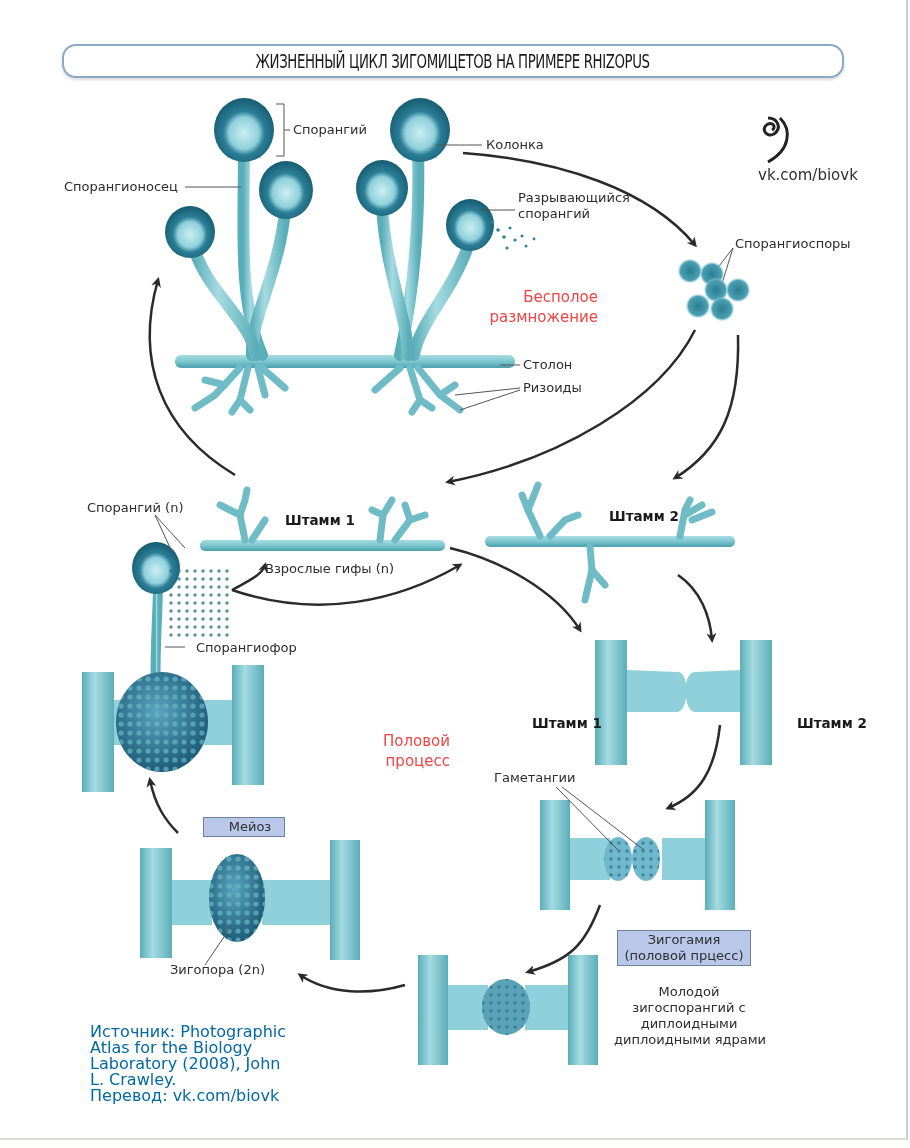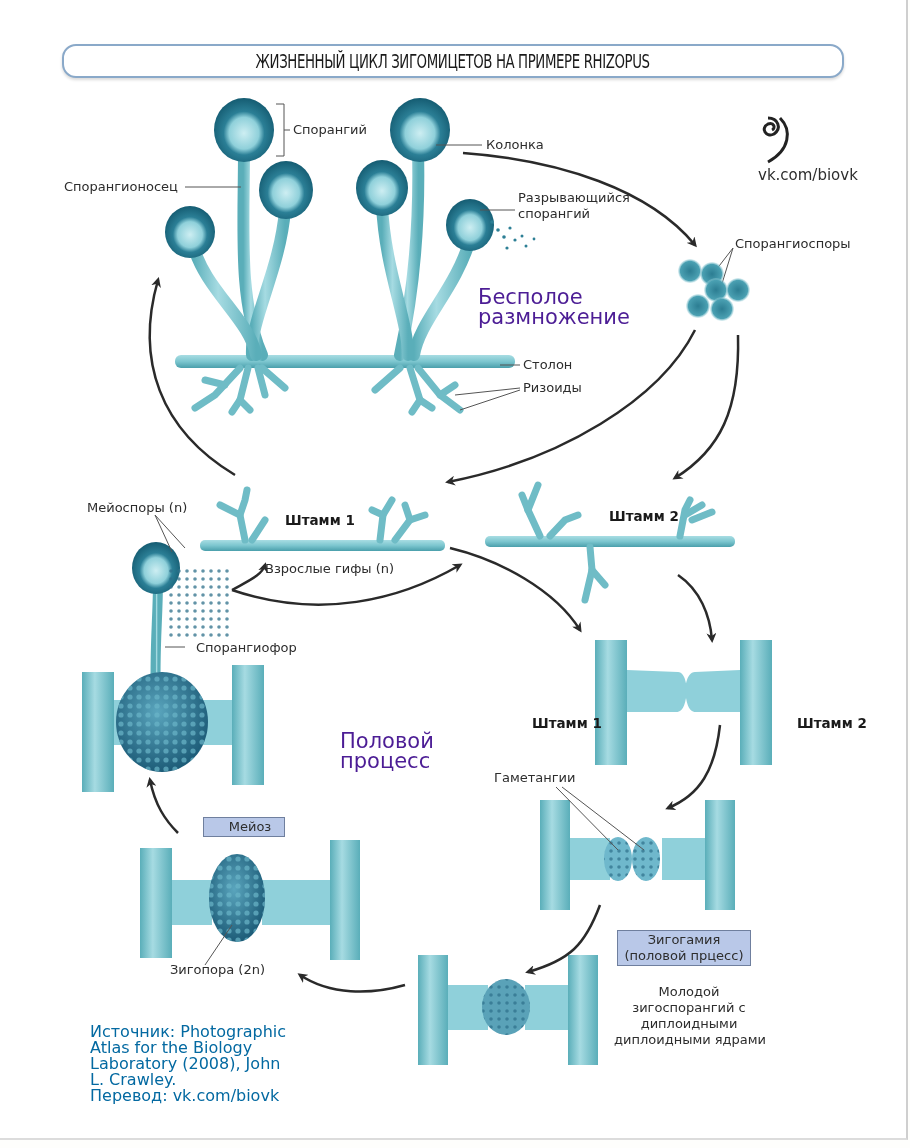--- a/index.html
+++ b/index.html
@@ -3,21 +3,21 @@
 <meta charset="utf-8">
 <style>
   html,body{margin:0;padding:0;}
   body{width:910px;height:1148px;background:#fefefc;position:relative;overflow:hidden;font-family:"DejaVu Sans","Liberation Sans",sans-serif;color:#2b2b2b;}
   .page{position:absolute;left:0;top:0;width:906px;height:1138px;background:#ffffff;border-right:2px solid #cfcfcf;border-bottom:2px solid #dcdcdc;}
   .title-bar{position:absolute;left:62px;top:44px;width:778px;height:30px;border:2px solid #8aa9c9;border-radius:14px;background:#fff;box-shadow:0 2px 3px rgba(0,0,0,.15);display:flex;align-items:center;justify-content:center;}
   .title-text{font-family:"DejaVu Sans Condensed","DejaVu Sans",sans-serif;font-stretch:condensed;font-size:19px;letter-spacing:-0.5px;color:#1a1a1a;transform:scaleX(0.78);white-space:nowrap;}
   svg.diagram{position:absolute;left:0;top:0;}
   .lbl{position:absolute;font-size:13px;color:#2d2d2d;white-space:nowrap;line-height:16px;}
   .lbl.bold{font-weight:bold;font-size:13.5px;color:#1a1a1a;margin-left:15px;}
-  .lbl.section{font-size:21px;line-height:20px;color:#4c1d95;text-align:left;}
+  .lbl.section{font-size:15px;line-height:20px;color:#ef4444;text-align:right;}
   .lbl.center{text-align:center;}
   .boxlbl{position:absolute;background:#b9c8e8;border:1px solid #6f7f9e;font-size:13px;color:#2d2d2d;text-align:center;line-height:16px;padding:1px 4px;}
   .source{position:absolute;left:90px;top:1024px;font-size:16px;line-height:16px;color:#0369a1;white-space:pre-line;}
 </style>
 </head>
 <body>
 
 <div class="page">
 
   <div class="title-bar">
@@ -238,21 +238,21 @@
   <div class="lbl" style="left:64px;top:179px;">Спорангионосец</div>
   <div class="lbl" style="left:486px;top:137px;">Колонка</div>
   <div class="lbl" style="left:518px;top:190px;">Разрывающийся</div>
   <div class="lbl" style="left:518px;top:206px;">спорангий</div>
   <div class="lbl" style="left:735px;top:236px;">Спорангиоспоры</div>
   <div class="lbl" style="left:523px;top:357px;">Столон</div>
   <div class="lbl" style="left:523px;top:380px;">Ризоиды</div>
 
   <div class="lbl section" style="left:478px;top:287px;width:120px;">Бесполое<br>размножение</div>
 
-  <div class="lbl" style="left:87px;top:500px;">Мейоспоры (n)</div>
+  <div class="lbl" style="left:87px;top:500px;">Спорангий (n)</div>
   <div class="lbl bold" style="left:270px;top:512px;">Штамм 1</div>
   <div class="lbl bold" style="left:594px;top:508px;">Штамм 2</div>
   <div class="lbl" style="left:265px;top:561px;">Взрослые гифы (n)</div>
   <div class="lbl" style="left:196px;top:640px;">Спорангиофор</div>
 
   <div class="lbl bold" style="left:517px;top:715px;">Штамм 1</div>
   <div class="lbl bold" style="left:782px;top:715px;">Штамм 2</div>
 
   <div class="lbl section" style="left:340px;top:731px;width:110px;">Половой<br>процесс</div>
 

